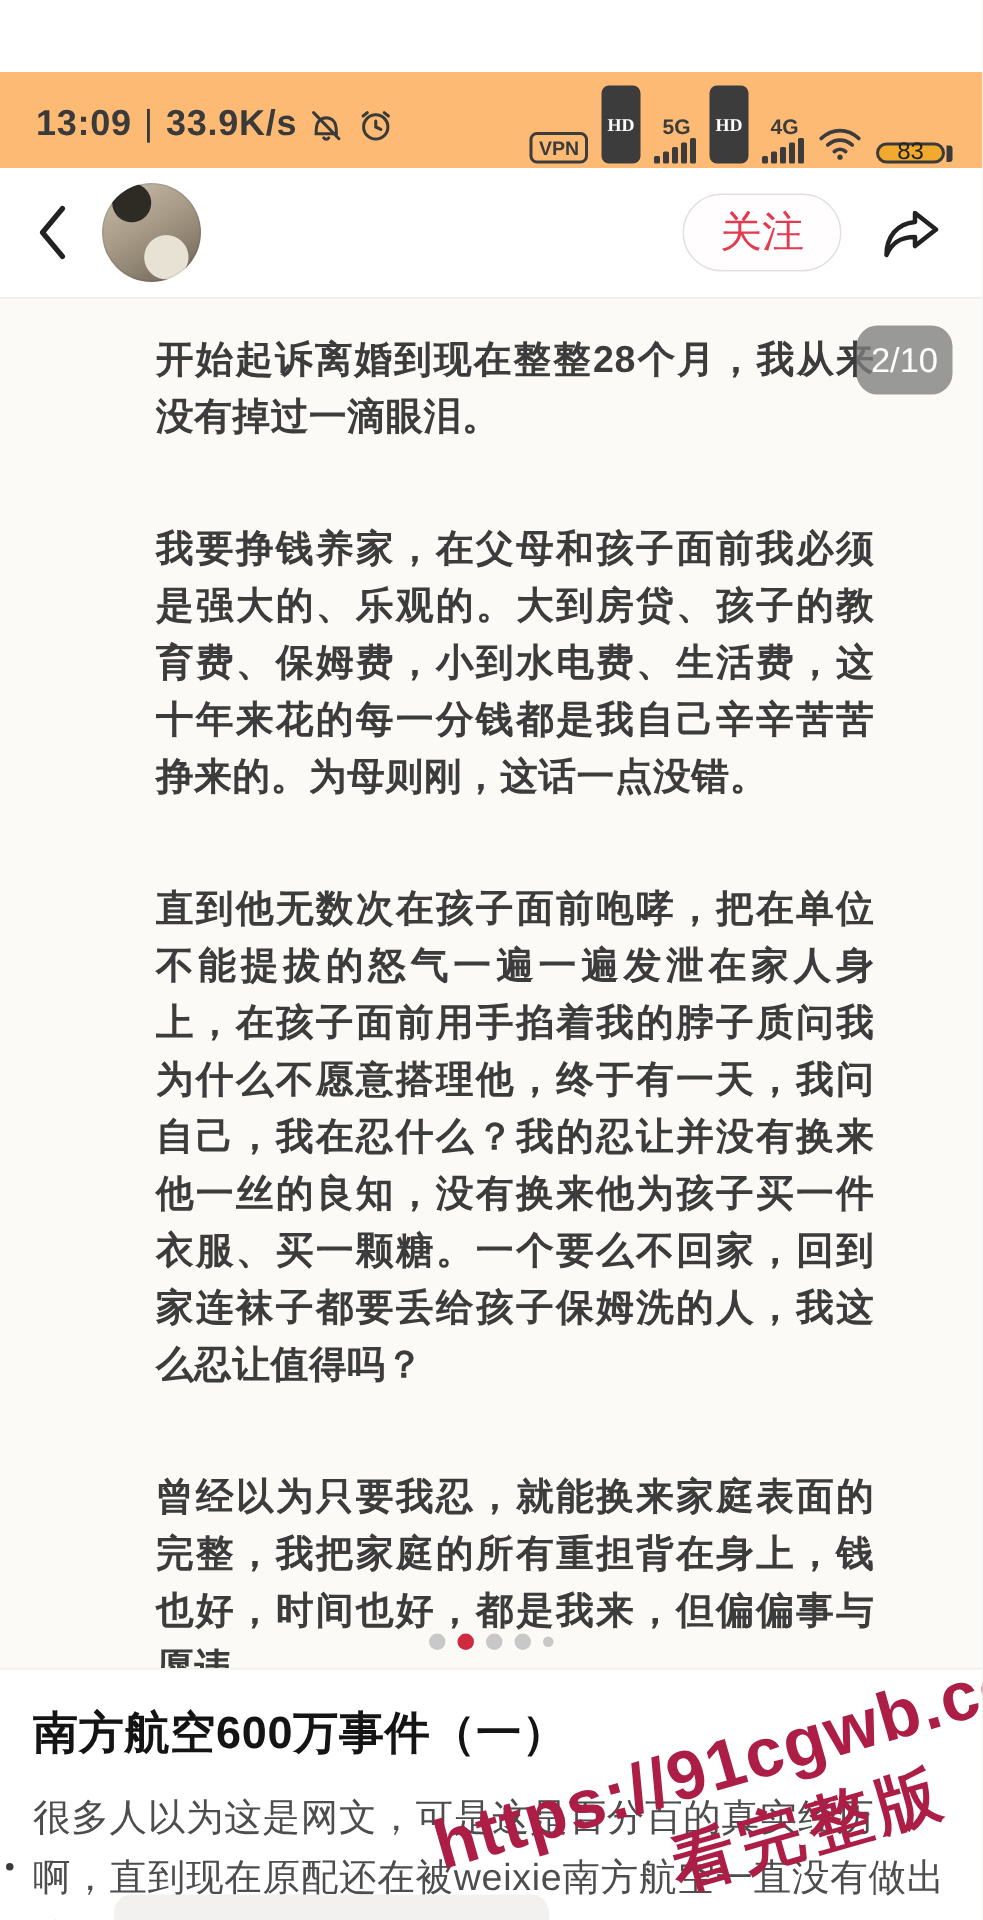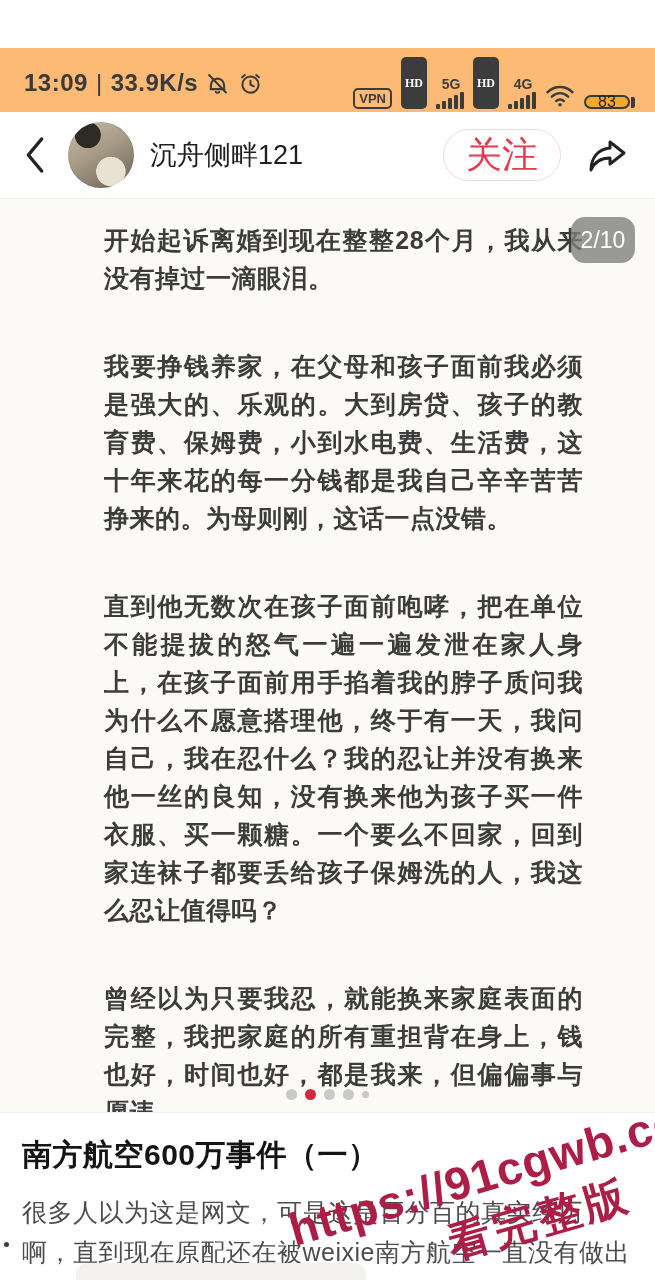--- a/index.html
+++ b/index.html
@@ -46,21 +46,21 @@
     background:
       radial-gradient(circle at 65% 75%, #e8e2d4 0 22%, transparent 23%),
       radial-gradient(circle at 30% 20%, #2e2a24 0 18%, transparent 19%),
       linear-gradient(150deg, #c9bfae 0%, #a79a86 45%, #6b6154 100%);
     box-shadow:inset 0 0 0 1px rgba(0,0,0,0.08);
   }
   .username { margin-left:16px; font-size:27px; font-weight:500; color:#1f1f1f; }
   .nav-spacer { flex:1; }
   .follow-btn {
     min-width:106px; height:52px; border:1.5px solid #e3dfdf; border-radius:27px;
-    background:#fffdfd; color:#e23b4f; font-size:36px; font-weight:500;
+    background:#fffdfd; color:#e23b4f; font-size:28px; font-weight:500;
     display:flex; align-items:center; justify-content:center; padding:0 22px;
   }
   .share-btn { margin-left:24px; display:flex; align-items:center; }
   
   .post-image {
     position:relative; height:915px; background:#fbfaf6;
     border-top:1px solid #efeeea; border-bottom:1px solid #f0efec;
     padding:22px 72px 0 104px; overflow:hidden;
   }
   .post-image p {
@@ -161,21 +161,20 @@
     </div>
   </div>
 
   <div class="nav-bar">
     <span class="back-btn">
       <svg width="26" height="40" viewBox="0 0 18 30" fill="none" stroke="#222" stroke-width="2.6" stroke-linecap="round" stroke-linejoin="round">
         <polyline points="14,3 4,15 14,27"></polyline>
       </svg>
     </span>
     <span class="avatar"></span>
-    <span class="username">沉舟侧畔121</span>
     <span class="nav-spacer"></span>
     <span class="follow-btn">关注</span>
     <span class="share-btn">
       <svg width="44" height="42" viewBox="0 0 44 42" fill="none" stroke="#222" stroke-width="3" stroke-linecap="round" stroke-linejoin="round">
         <path d="M25 8 L39 19 L25 30 L25 24 C14 24 9 29 6 36 C6 24 13 15 25 14 Z"></path>
       </svg>
     </span>
   </div>
 
   <div class="post-image">

